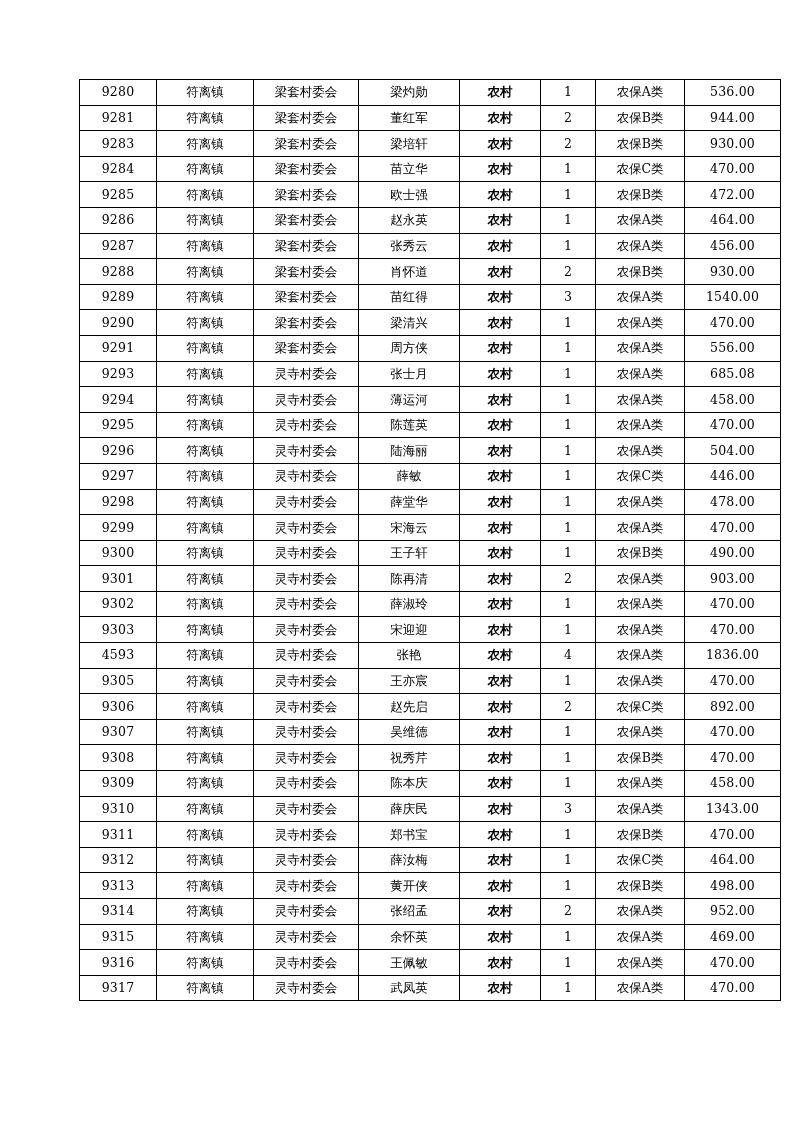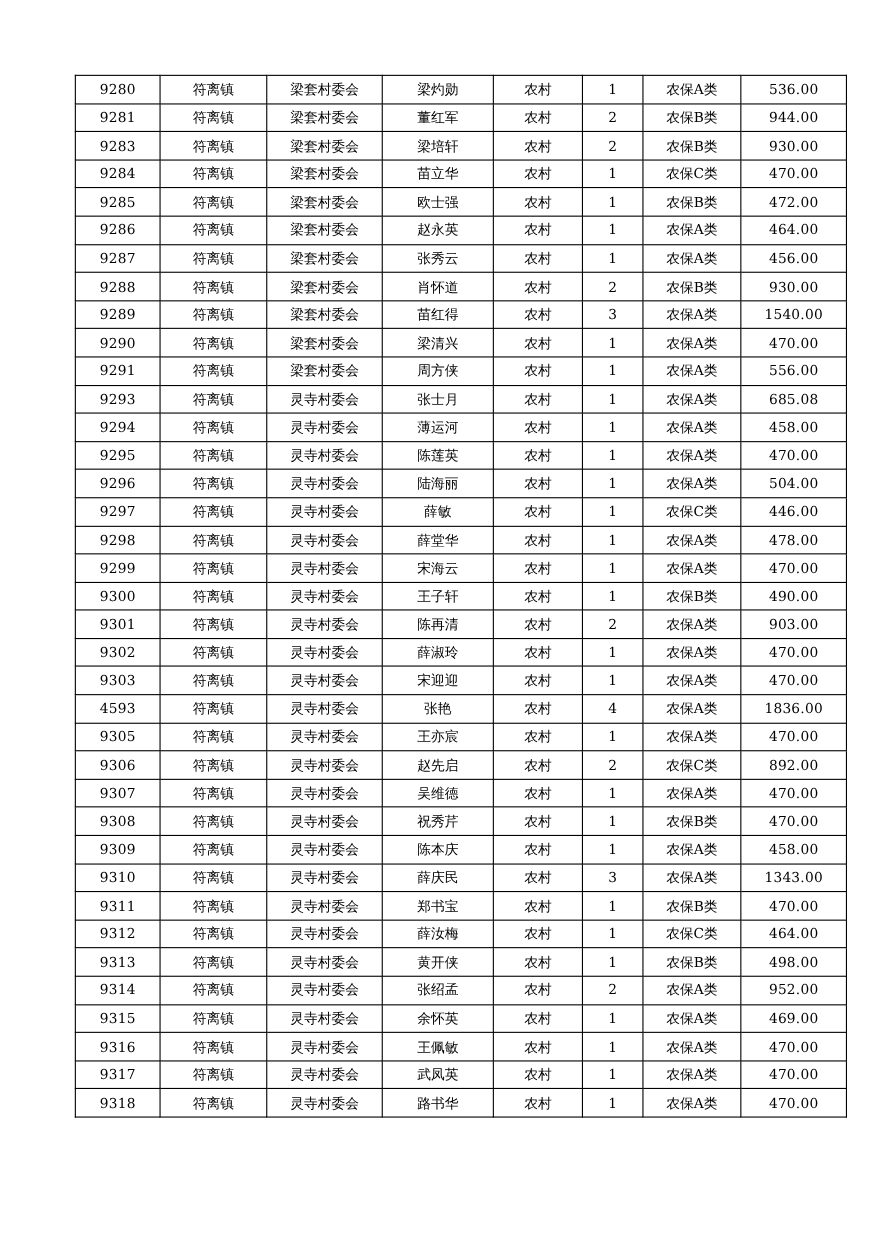--- a/index.html
+++ b/index.html
@@ -17,38 +17,38 @@
     position: relative;
     width: 793px;
     height: 1122px;
     box-sizing: border-box;
     padding: 68px 64px 0 68px;
   }
   table.data-table {
     border-collapse: collapse;
     table-layout: fixed;
     width: 661px;
-    margin: 0;
+    margin: 11px;
   }
   table.data-table td {
     border: 1px solid #000000;
     height: 24.6px;
     padding: 0 2px;
     text-align: center;
     vertical-align: middle;
     font-size: 12.5px;
     line-height: 1.1;
     white-space: nowrap;
     overflow: hidden;
   }
   td.c-id      { width: 72px; }
   td.c-town    { width: 92px; }
   td.c-village { width: 100px; }
   td.c-name    { width: 96px; }
-  td.c-type    { width: 76px; }
+  td.c-type    { width: 76px; font-weight: bold; }
   td.c-count   { width: 50px; }
   td.c-cat     { width: 84px; }
   td.c-amount  { width: 91px; }
   .num {
     font-family: "DejaVu Serif", "Liberation Serif", serif;
     letter-spacing: 0.2px;
   }
 </style>
 </head>
 <body>
@@ -409,25 +409,15 @@
         <tr>
           <td class="c-id num">9317</td>
           <td class="c-town">符离镇</td>
           <td class="c-village">灵寺村委会</td>
           <td class="c-name">武凤英</td>
           <td class="c-type">农村</td>
           <td class="c-count num">1</td>
           <td class="c-cat">农保A类</td>
           <td class="c-amount num">470.00</td>
         </tr>
-        <tr>
-          <td class="c-id num">9318</td>
-          <td class="c-town">符离镇</td>
-          <td class="c-village">灵寺村委会</td>
-          <td class="c-name">路书华</td>
-          <td class="c-type">农村</td>
-          <td class="c-count num">1</td>
-          <td class="c-cat">农保A类</td>
-          <td class="c-amount num">470.00</td>
-        </tr>
       </tbody>
   </table>
 </div>
 
 </body></html>

